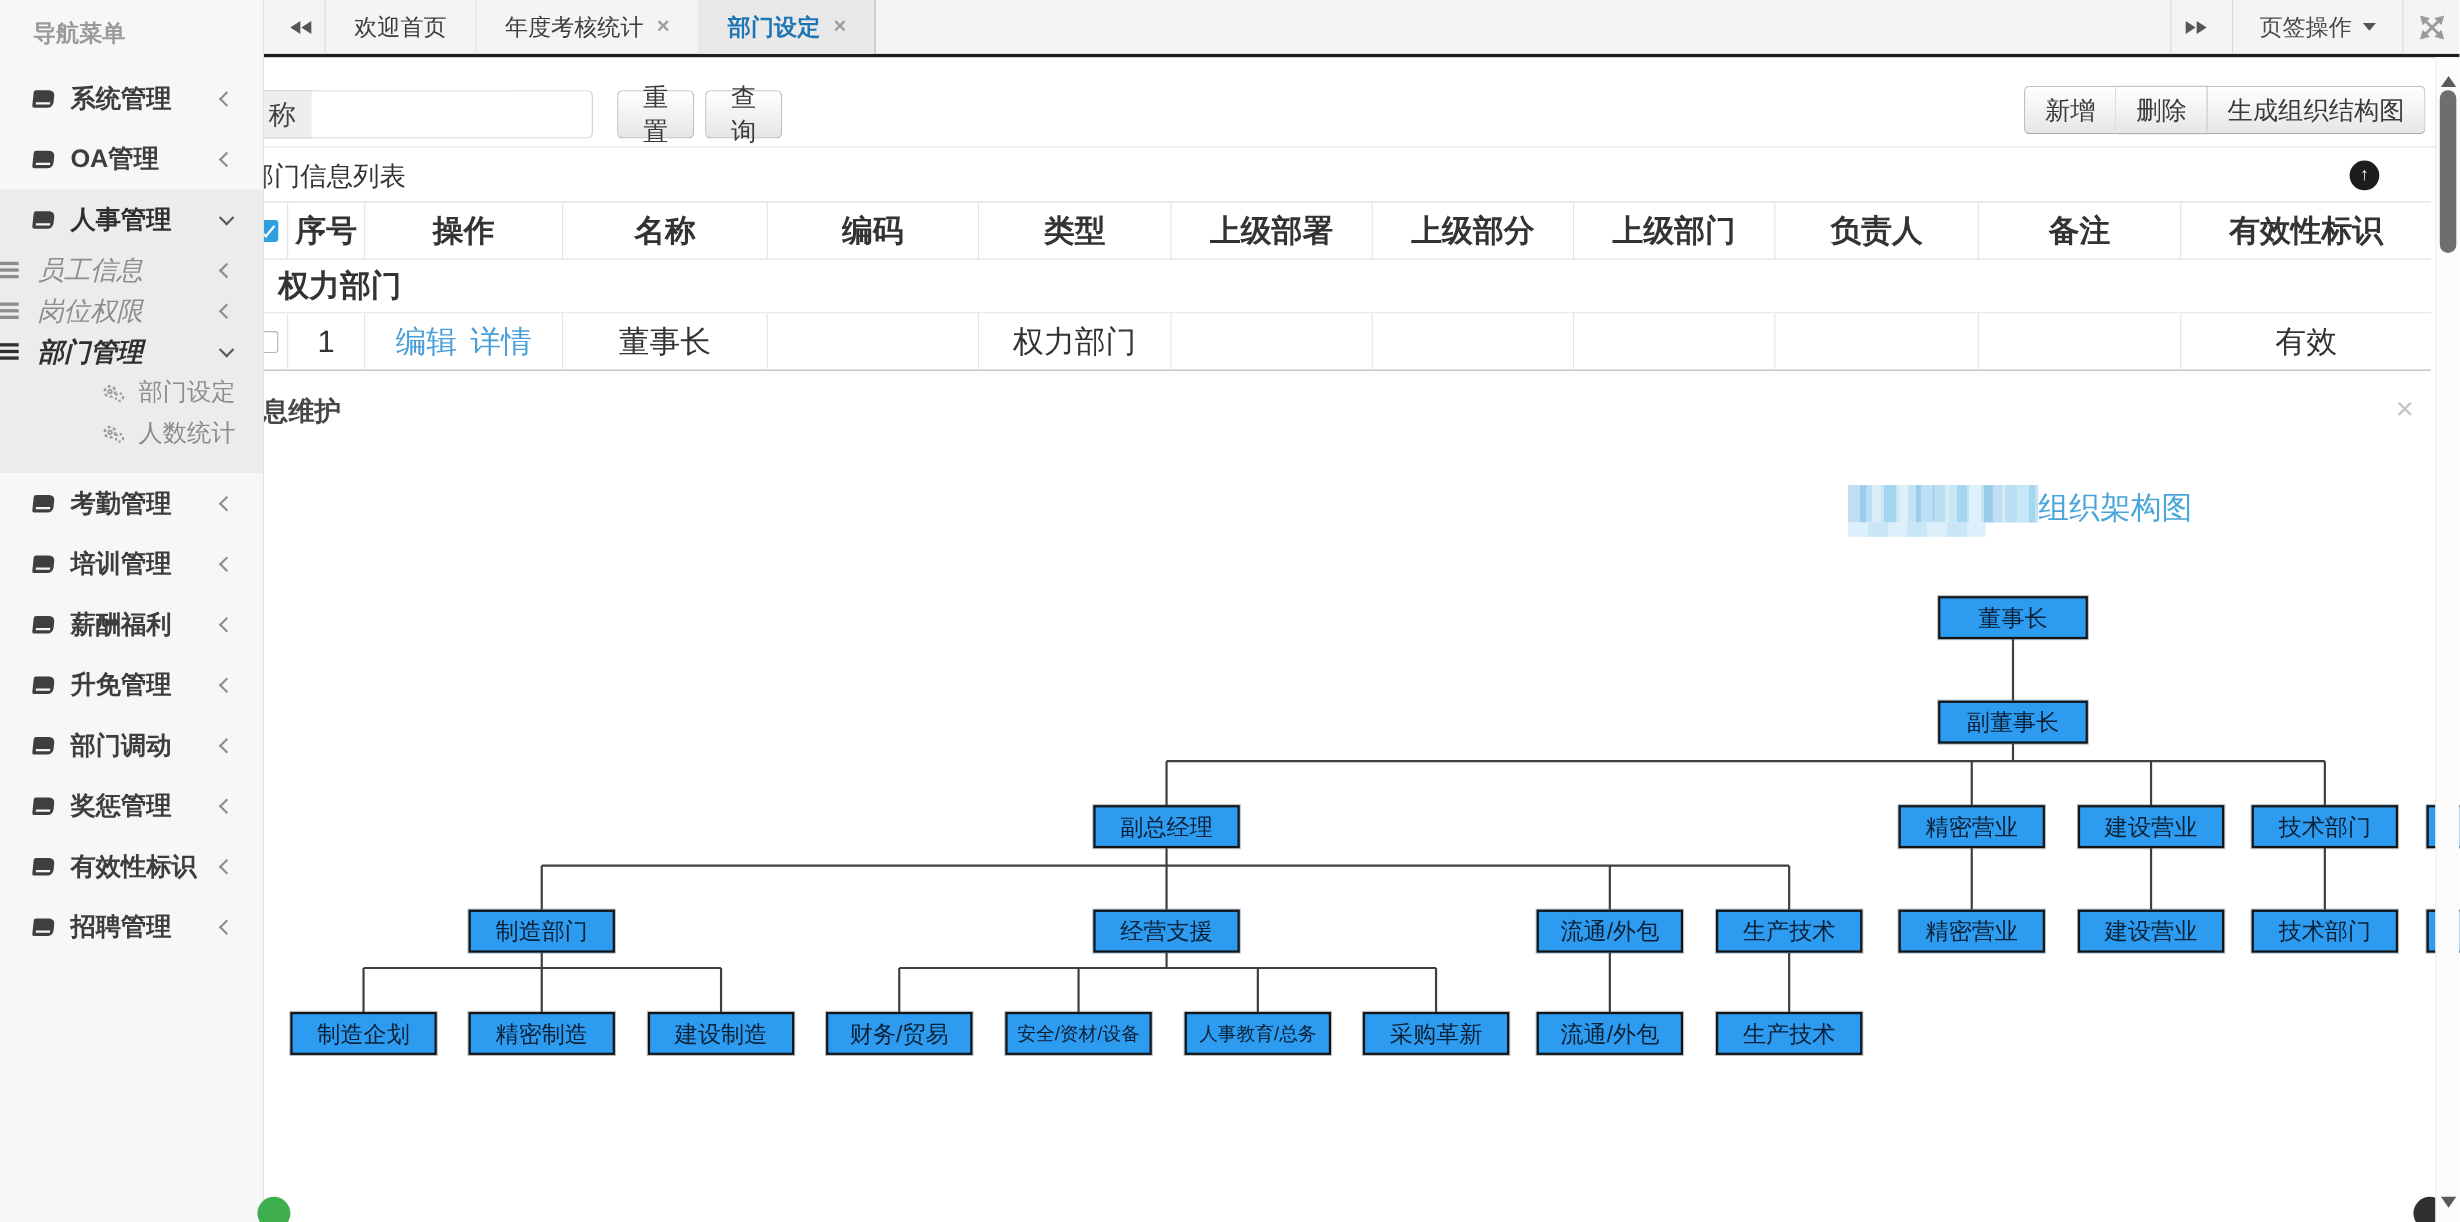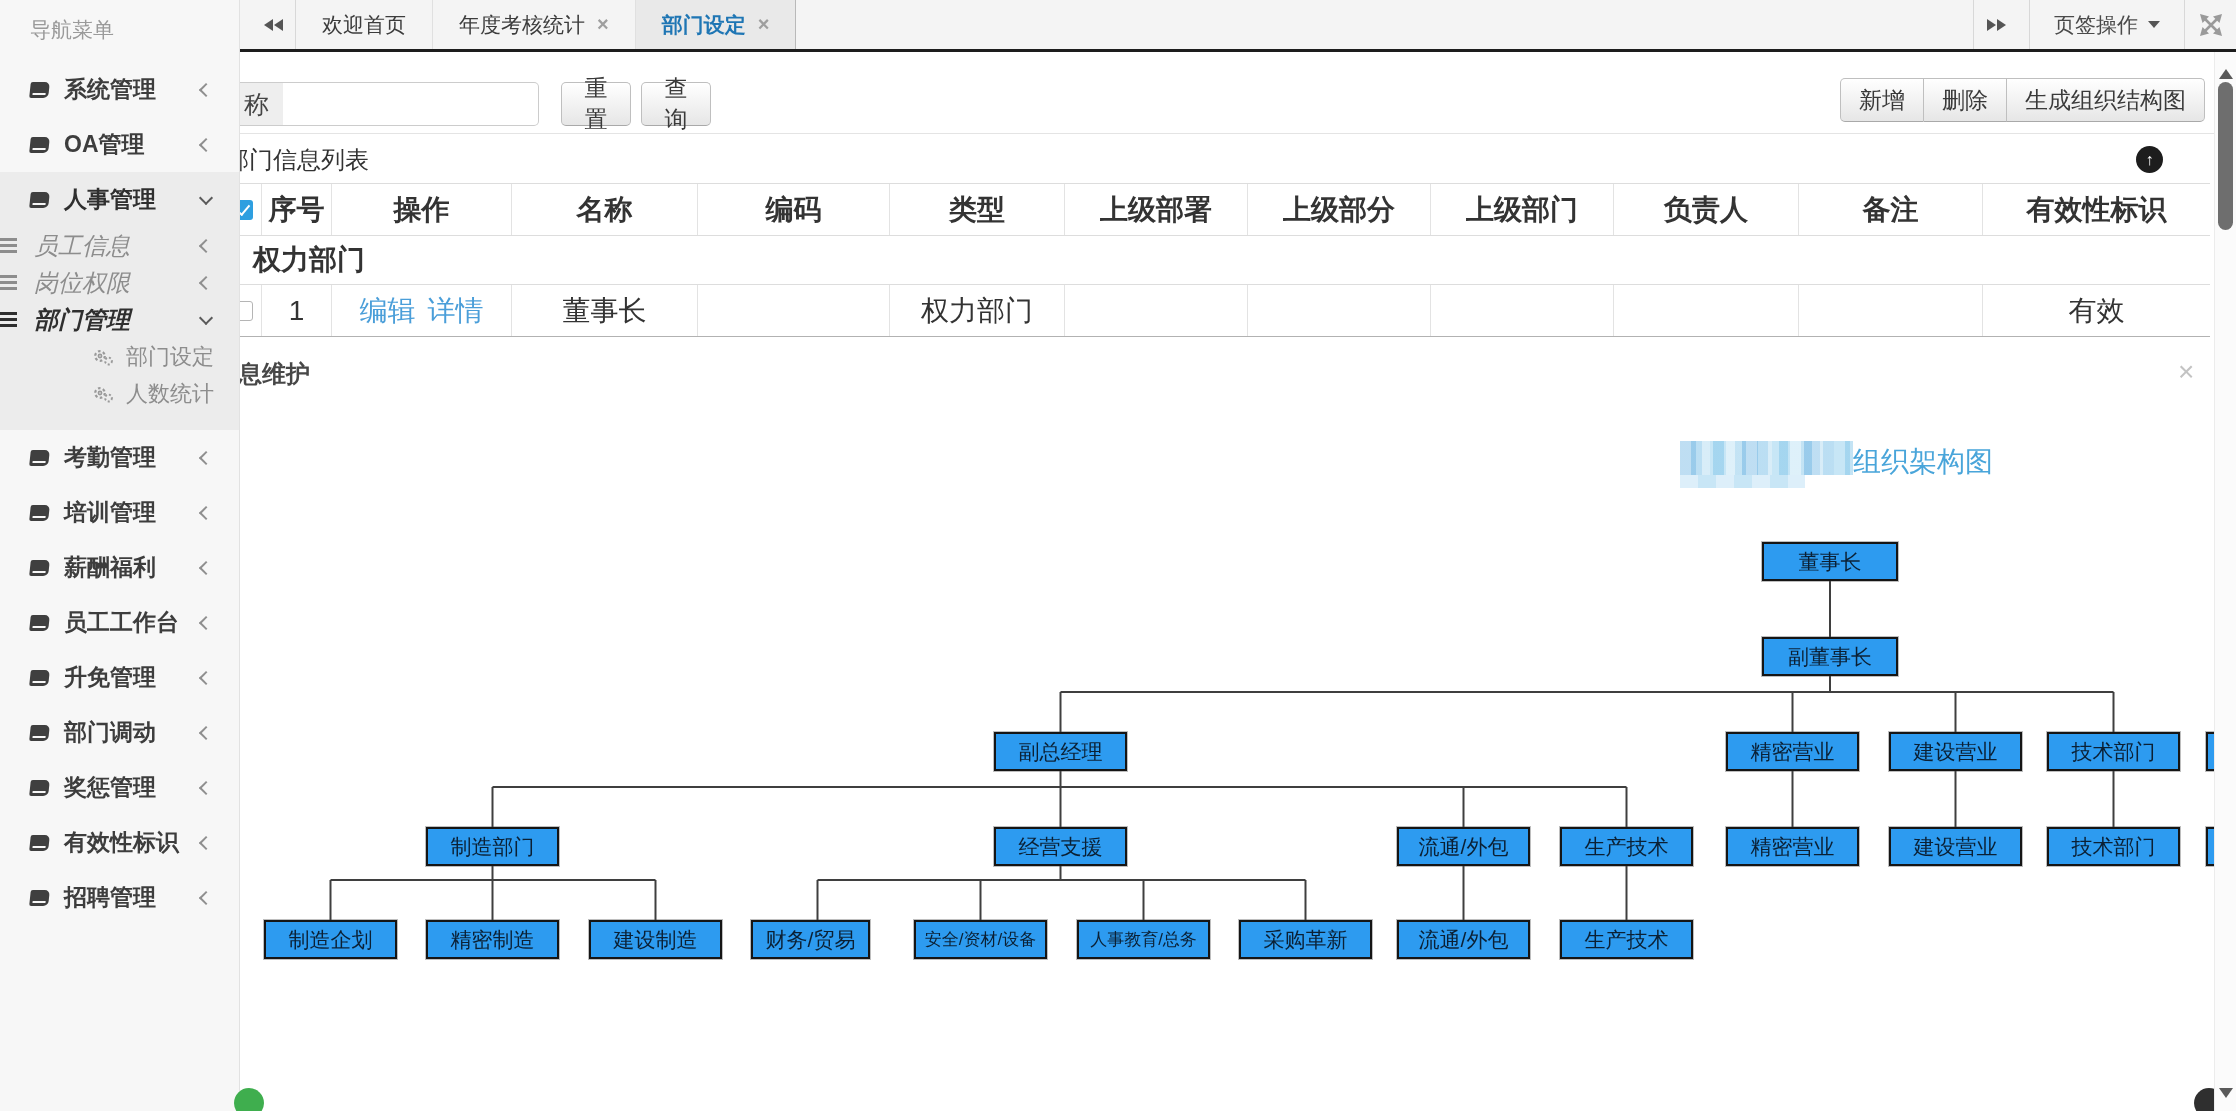--- a/index.html
+++ b/index.html
@@ -6,21 +6,21 @@
   html,body { width:2236px; height:1111px; }
   body {
     position: relative; overflow: hidden; background:#fff;
     font-family: "Liberation Sans", "DejaVu Sans", sans-serif; color:#333;
   }
   
   .sidebar {
     position:absolute; left:0; top:0; width:240px; height:1111px;
     background:#f7f7f7; border-right:1px solid #e2e2e2; z-index:30;
   }
-  .sidebar-title { padding:16px 0 18px 30px; color:#9a9a9a; font-size:21px; }
+  .sidebar-title { padding:16px 0 18px 30px; color:#9a9a9a; font-size:21px;font-weight:bold; }
   .s-row { position:relative; display:flex; align-items:center; cursor:pointer;text-align:right; }
   .s-row.lvl1 { height:55px; padding-left:30px; font-size:23px; color:#3d3d3d; font-weight:bold; }
   .s-row.lvl2 { height:37px; font-size:24px; color:#8d8d8d;font-style:italic; }
   .s-row.lvl3 { height:37px; padding-left:92px; font-size:22px; color:#8d8d8d; }
   .s-row.strong { color:#2f2f2f; font-weight:bold; }
   .active-block { background:#ececec; padding-bottom:18px; }
   .s-icon { display:inline-flex; width:34px; align-items:center; }
   .icon-book { width:19px; height:16px; background:#3f3f3f; border-radius:2px 5px 5px 2px; position:relative; transform:skewX(-6deg); }
   .icon-book::after { content:''; position:absolute; left:3px; right:3px; bottom:3px; height:2px; background:#f7f7f7; }
   .icon-bars { width:17px; height:15px; border-top:3px solid currentColor; border-bottom:3px solid currentColor; position:relative; }
@@ -252,21 +252,21 @@
       <div class="org-box" style="left: 994px; top: 827px; width: 133px;">经营支援</div>
       <div class="org-box" style="left: 1397px; top: 827px; width: 133px;">流通/外包</div>
       <div class="org-box" style="left: 1560px; top: 827px; width: 133px;">生产技术</div>
       <div class="org-box" style="left: 1726px; top: 827px; width: 133px;">精密营业</div>
       <div class="org-box" style="left: 1889px; top: 827px; width: 133px;">建设营业</div>
       <div class="org-box" style="left: 2047px; top: 827px; width: 133px;">技术部门</div>
       <div class="org-box" style="left: 2206px; top: 827px; width: 133px;"></div>
       <div class="org-box" style="left: 264px; top: 920px; width: 133px;">制造企划</div>
       <div class="org-box" style="left: 426px; top: 920px; width: 133px;">精密制造</div>
       <div class="org-box" style="left: 589px; top: 920px; width: 133px;">建设制造</div>
-      <div class="org-box" style="left: 751px; top: 920px; width: 119px;">财务/贸易</div>
+      <div class="org-box" style="left: 751px; top: 920px; width: 133px;">财务/贸易</div>
       <div class="org-box small" style="left: 914px; top: 920px; width: 133px;">安全/资材/设备</div>
       <div class="org-box small" style="left: 1077px; top: 920px; width: 133px;">人事教育/总务</div>
       <div class="org-box" style="left: 1239px; top: 920px; width: 133px;">采购革新</div>
       <div class="org-box" style="left: 1397px; top: 920px; width: 133px;">流通/外包</div>
       <div class="org-box" style="left: 1560px; top: 920px; width: 133px;">生产技术</div>
     </div>
 </div>
 
 <div class="sidebar">
   <div class="sidebar-title">导航菜单</div>
@@ -353,27 +353,20 @@
         <span class="s-icon">
           <span class="icon-book"></span>
         </span>
         <span class="s-label">薪酬福利</span>
         <span class="chev chev-left"></span>
       </div>
       <div class="s-row lvl1">
         <span class="s-icon">
           <span class="icon-book"></span>
         </span>
-        <span class="s-label">员工工作台</span>
-        <span class="chev chev-left"></span>
-      </div>
-      <div class="s-row lvl1">
-        <span class="s-icon">
-          <span class="icon-book"></span>
-        </span>
         <span class="s-label">升免管理</span>
         <span class="chev chev-left"></span>
       </div>
       <div class="s-row lvl1">
         <span class="s-icon">
           <span class="icon-book"></span>
         </span>
         <span class="s-label">部门调动</span>
         <span class="chev chev-left"></span>
       </div>

